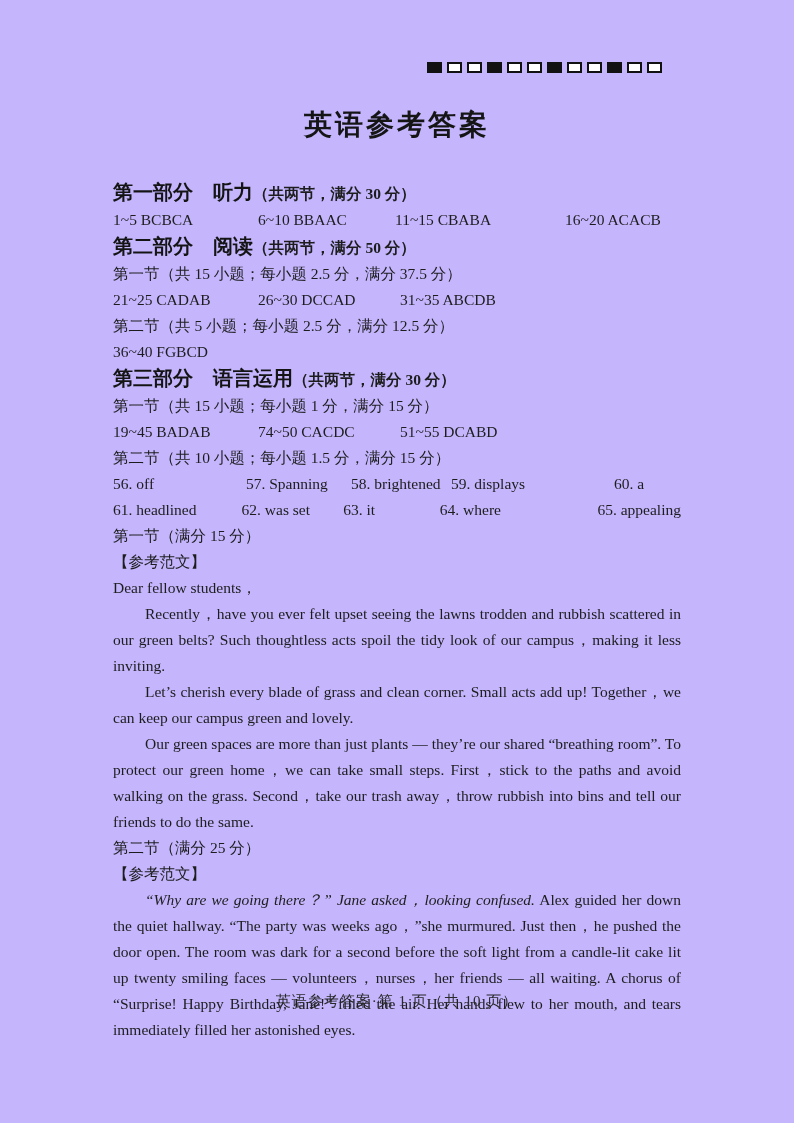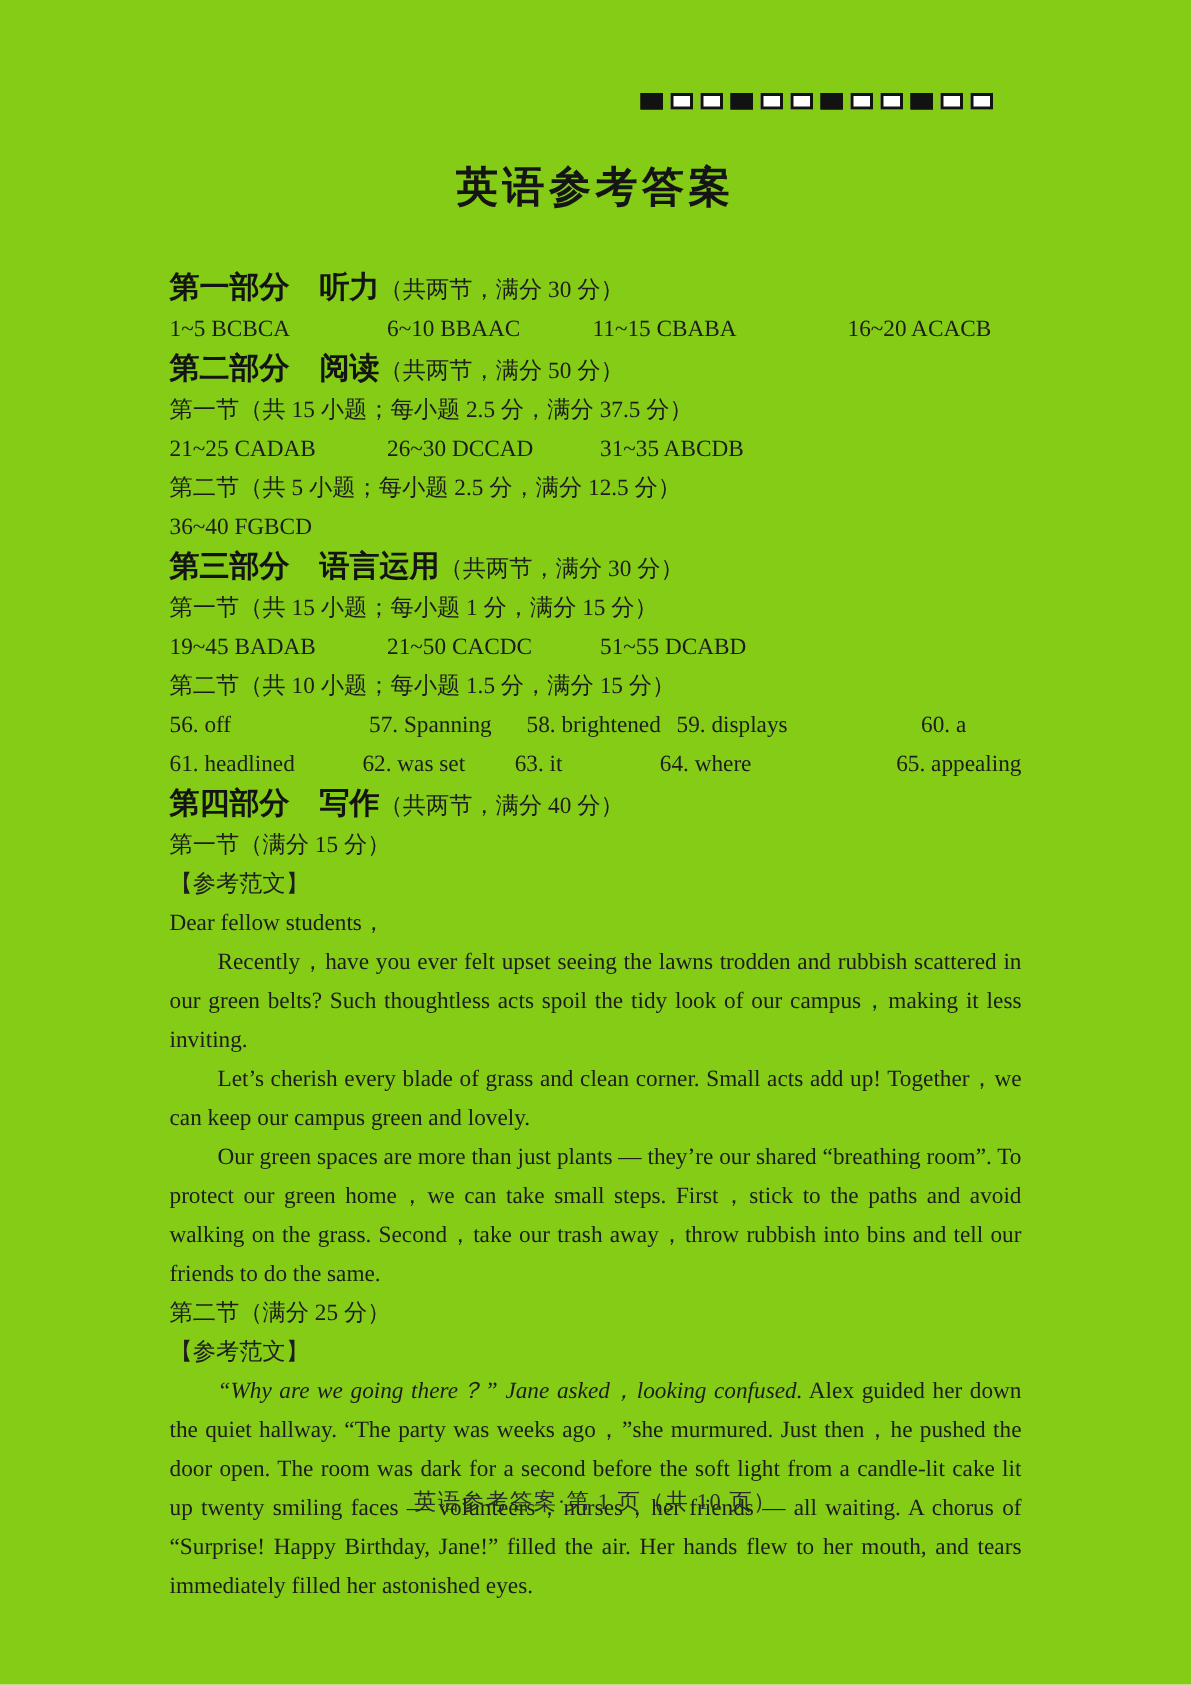--- a/index.html
+++ b/index.html
@@ -1,18 +1,18 @@
 <!DOCTYPE html>
 <html><head>
 <meta charset="utf-8">
 <style>
   html,body{margin:0;padding:0;background:#e8e8e8;}
   .page{
     position:relative;width:794px;height:1123px;margin:0 auto;
-    background:#84cc16;color:#1d1d1d;overflow:hidden;
+    background:#c4b5fd;color:#1d1d1d;overflow:hidden;
     font-family:"Liberation Serif","DejaVu Serif",serif;
   }
   
   .marks{position:absolute;top:62px;left:427px;display:flex;gap:5px;}
   .marks span{width:15px;height:11px;border:2px solid #121212;box-sizing:border-box;background:#fff;}
   .marks span.filled{background:#121212;}
   
   .title{
     position:absolute;top:106px;left:0;width:100%;margin:0;
     text-align:center;font-size:28px;font-weight:bold;letter-spacing:3px;color:#151515;
@@ -21,21 +21,21 @@
   .content{
     position:absolute;top:179px;left:113px;width:568px;
     font-size:15.5px;line-height:26px;
   }
   .content p{margin:0;}
   .sec-h .hb{
     font-weight:bold;
     font-family:"Liberation Sans","DejaVu Sans",sans-serif;
     font-size:20px;color:#141414;
   }
-  .sec-h .hn{font-weight:normal;}
+  .sec-h .hn{font-weight:bold;}
   
   .row{display:flex;white-space:nowrap;}
   .row span{display:inline-block;}
   .row4 span:nth-child(1){width:145px;}
   .row4 span:nth-child(2){width:137px;}
   .row4 span:nth-child(3){width:170px;}
   .row3 span:nth-child(1){width:145px;}
   .row3 span:nth-child(2){width:142px;}
   .row5 span:nth-child(1){width:133px;}
   .row5 span:nth-child(2){width:105px;}
@@ -90,40 +90,39 @@
       <span>26~30 DCCAD</span>
       <span>31~35 ABCDB</span>
     </div>
     <p>第二节（共 5 小题；每小题 2.5 分，满分 12.5 分）</p>
     <p>36~40 FGBCD</p>
 
     <p class="sec-h"><span class="hb">第三部分　语言运用</span><span class="hn">（共两节，满分 30 分）</span></p>
     <p>第一节（共 15 小题；每小题 1 分，满分 15 分）</p>
     <div class="row row3">
       <span>19~45 BADAB</span>
-      <span>21~50 CACDC</span>
+      <span>74~50 CACDC</span>
       <span>51~55 DCABD</span>
     </div>
     <p>第二节（共 10 小题；每小题 1.5 分，满分 15 分）</p>
     <div class="row row5">
       <span>56. off</span>
       <span>57. Spanning</span>
       <span>58. brightened</span>
       <span>59. displays</span>
       <span>60. a</span>
     </div>
     <div class="row row5">
       <span>61. headlined</span>
       <span>62. was set</span>
       <span>63. it</span>
       <span>64. where</span>
       <span>65. appealing</span>
     </div>
 
-    <p class="sec-h"><span class="hb">第四部分　写作</span><span class="hn">（共两节，满分 40 分）</span></p>
     <p>第一节（满分 15 分）</p>
     <p>【参考范文】</p>
 
     <p class="essay-p no-indent">Dear fellow students，</p>
     <p class="essay-p">Recently，have you ever felt upset seeing the lawns trodden and rubbish scattered in our green belts? Such thoughtless acts spoil the tidy look of our campus，making it less inviting.</p>
     <p class="essay-p">Let’s cherish every blade of grass and clean corner. Small acts add up! Together，we can keep our campus green and lovely.</p>
     <p class="essay-p">Our green spaces are more than just plants — they’re our shared “breathing room”. To protect our green home，we can take small steps. First，stick to the paths and avoid walking on the grass. Second，take our trash away，throw rubbish into bins and tell our friends to do the same.</p>
 
     <p>第二节（满分 25 分）</p>
     <p>【参考范文】</p>

